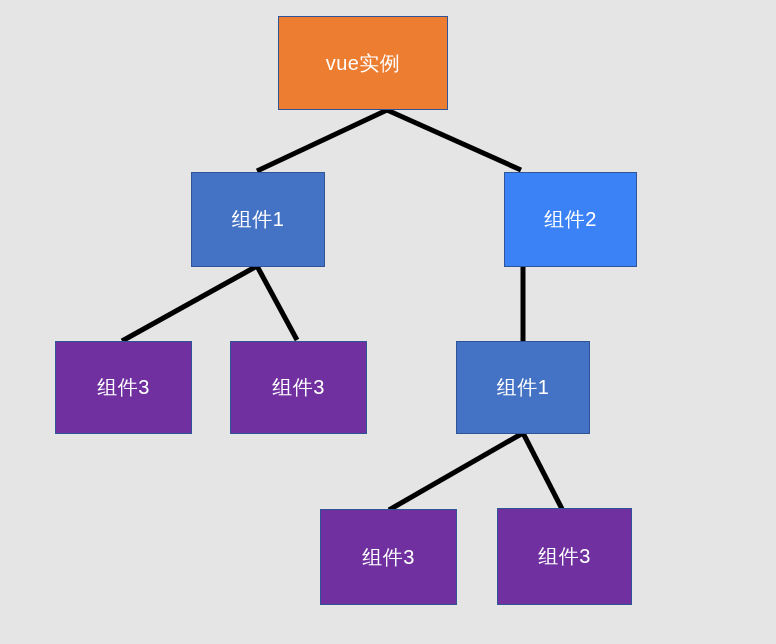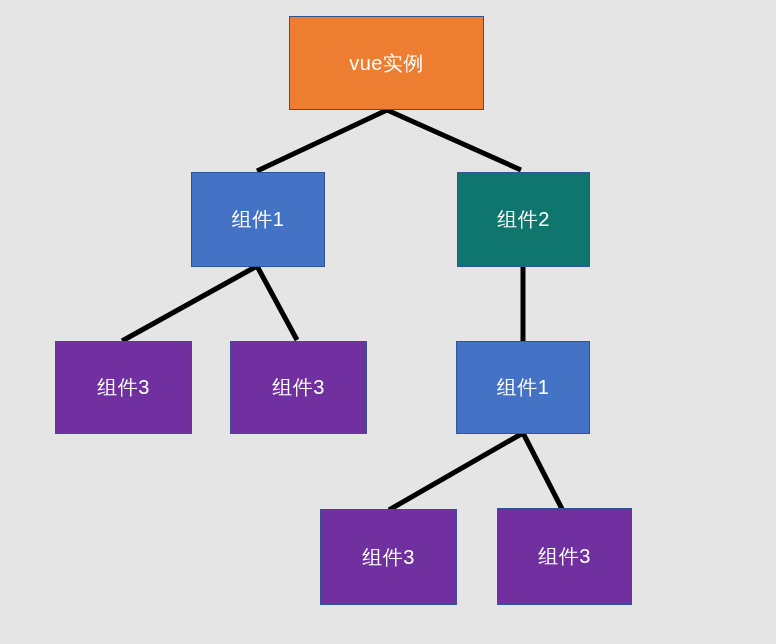--- a/index.html
+++ b/index.html
@@ -28,21 +28,21 @@
     border: 1px solid var(--node-border, #2F5597);
     box-sizing: border-box;
   }
   .node span {
     color: var(--node-text, #FFFFFF);
     font-size: 20px;
     letter-spacing: 0.5px;
     white-space: nowrap;
   }
   
-  .n0 { left: 289px; top: 16px;  width: 195px; height: 94px; }
+  .n0 { left: 278px; top: 16px;  width: 170px; height: 94px; }
   .n1 { left: 191px; top: 172px; width: 134px; height: 95px; }
   .n2 { left: 457px; top: 172px; width: 133px; height: 95px; }
   .n3 { left: 55px;  top: 341px; width: 137px; height: 93px; }
   .n4 { left: 230px; top: 341px; width: 137px; height: 93px; }
   .n5 { left: 456px; top: 341px; width: 134px; height: 93px; }
   .n6 { left: 320px; top: 509px; width: 137px; height: 96px; }
   .n7 { left: 497px; top: 508px; width: 135px; height: 97px; }
 </style>
 </head>
 <body>
@@ -60,21 +60,21 @@
   </svg>
 
   <div class="node n0" style="background-color: rgb(237, 125, 49);">
     <span>vue实例</span>
   </div>
 
   <div class="node n1" style="background-color: rgb(68, 114, 196);">
     <span>组件1</span>
   </div>
 
-  <div class="node n2" style="background-color: #0f766e;">
+  <div class="node n2" style="background-color: #3b82f6; margin-left: 47px;">
     <span>组件2</span>
   </div>
 
   <div class="node n3" style="background-color: rgb(112, 48, 160);">
     <span>组件3</span>
   </div>
 
   <div class="node n4" style="background-color: rgb(112, 48, 160);">
     <span>组件3</span>
   </div>

